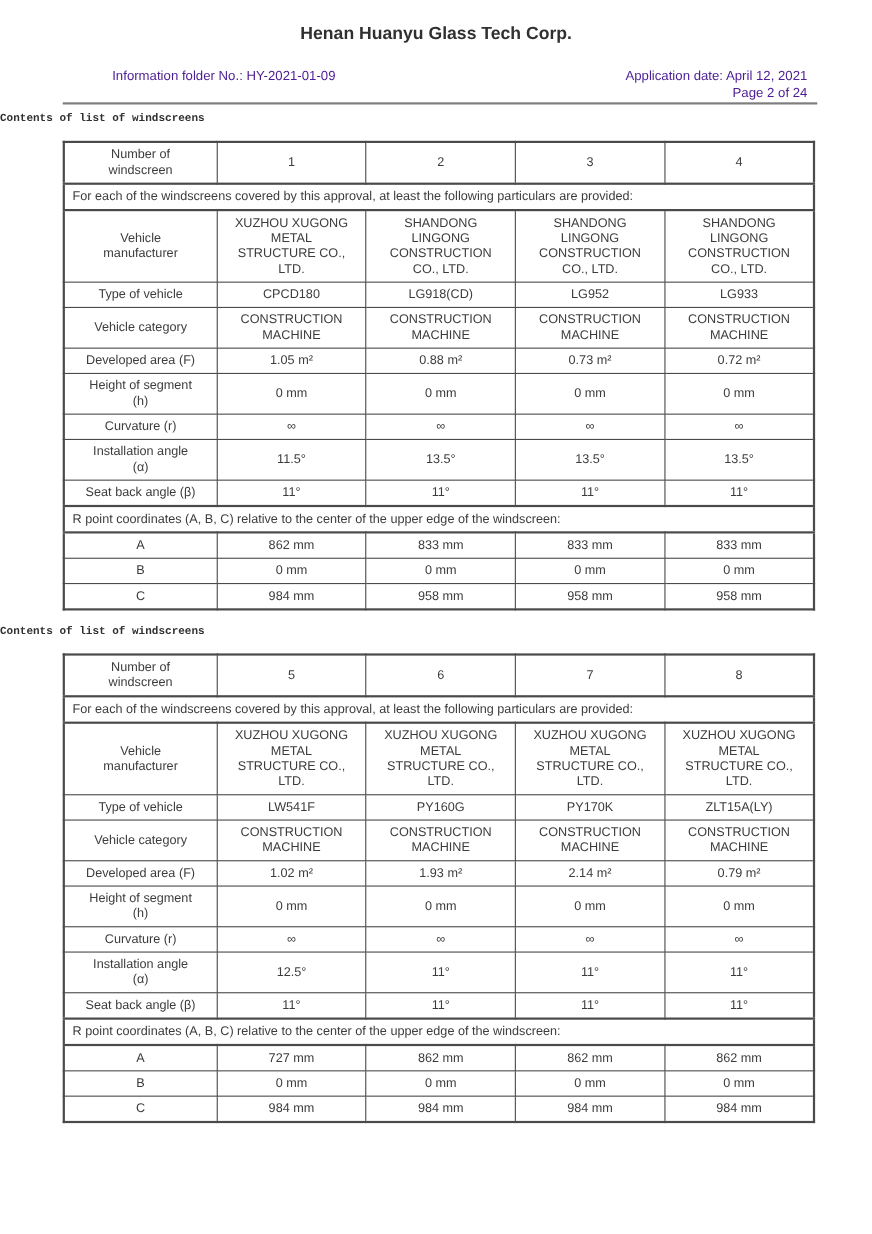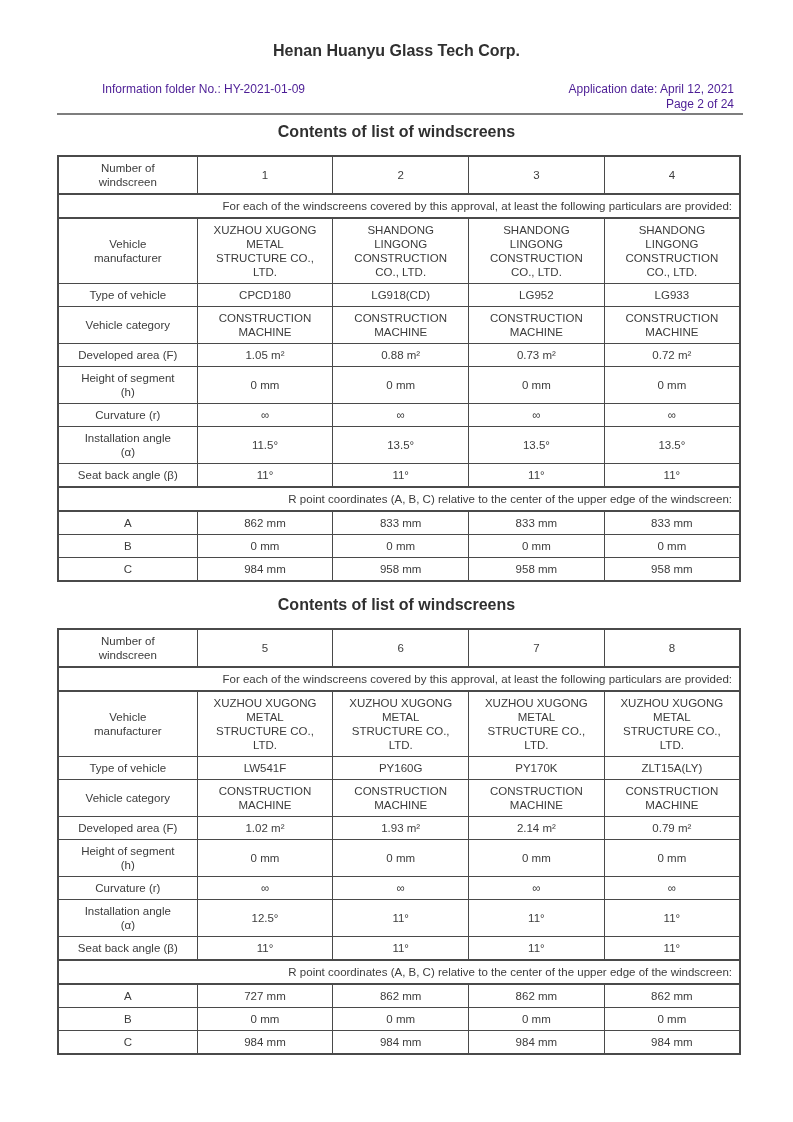--- a/index.html
+++ b/index.html
@@ -1,52 +1,52 @@
 <!DOCTYPE html>
 <html><head>
 <meta charset="utf-8">
 <style>
   * { box-sizing: border-box; }
   html, body { margin: 0; padding: 0; background: #ffffff; }
   body { width: 793px; font-family: "Liberation Sans", "DejaVu Sans", sans-serif; }
   .page {
     width: 793px; height: 1122px; background: #ffffff; overflow: hidden;
-    color: #3e3e3e; padding-top: 42px;
+    color: #3e3e3e; padding-top: 22px;
   }
   .company {
     font-size: 16px; line-height: 18px; font-weight: bold;
     text-align: center; color: #303030;
   }
   .meta {
     display: flex; justify-content: space-between; align-items: flex-start;
     margin: 22px 59px 0 102px; font-size: 12px; line-height: 15px; color: #4c1d95;
   }
   .meta-right { text-align: right; }
   .rule { height: 2px; background: #7e7e7e; margin: 1px 50px 0 57px; }
   .appendix {
     margin-top: 16px; text-align: center; font-size: 12px;
     font-weight: bold; color: #303030;
   }
   .table-title {
-    text-align: center; font-size: 16px; font-weight: bold; color: #303030;
+    font-size: 10px; font-weight: bold; color: #303030; font-family: Liberation Mono, monospace;
   }
   .table-title.first { margin-top: 8px; }
   .table-title.second { margin-top: 14px; }
   .tbl-wrap { margin: 14px 52px 0 57px; }
   table.ws-table {
     width: 100%; border-collapse: collapse; table-layout: fixed;
     border: 2px solid #4a4a4a;
   }
   .ws-table td {
     border: 1px solid #4a4a4a; font-size: 11.5px; line-height: 14px;
     text-align: center; vertical-align: middle; padding: 4px 5px;
     white-space: pre-line; color: #3c3c3c; overflow: hidden;
   }
   .ws-table tr.span-row td {
-    text-align: right; border-top: 2px solid #4a4a4a; border-bottom: 2px solid #4a4a4a;
+    text-align: left; border-top: 2px solid #4a4a4a; border-bottom: 2px solid #4a4a4a;
     padding: 4px 7px;
   }
   col.c-label { width: 20.4%; }
   col.c-val { width: 19.9%; }
 </style>
 </head>
 <body>
 
 <div class="page">
 

